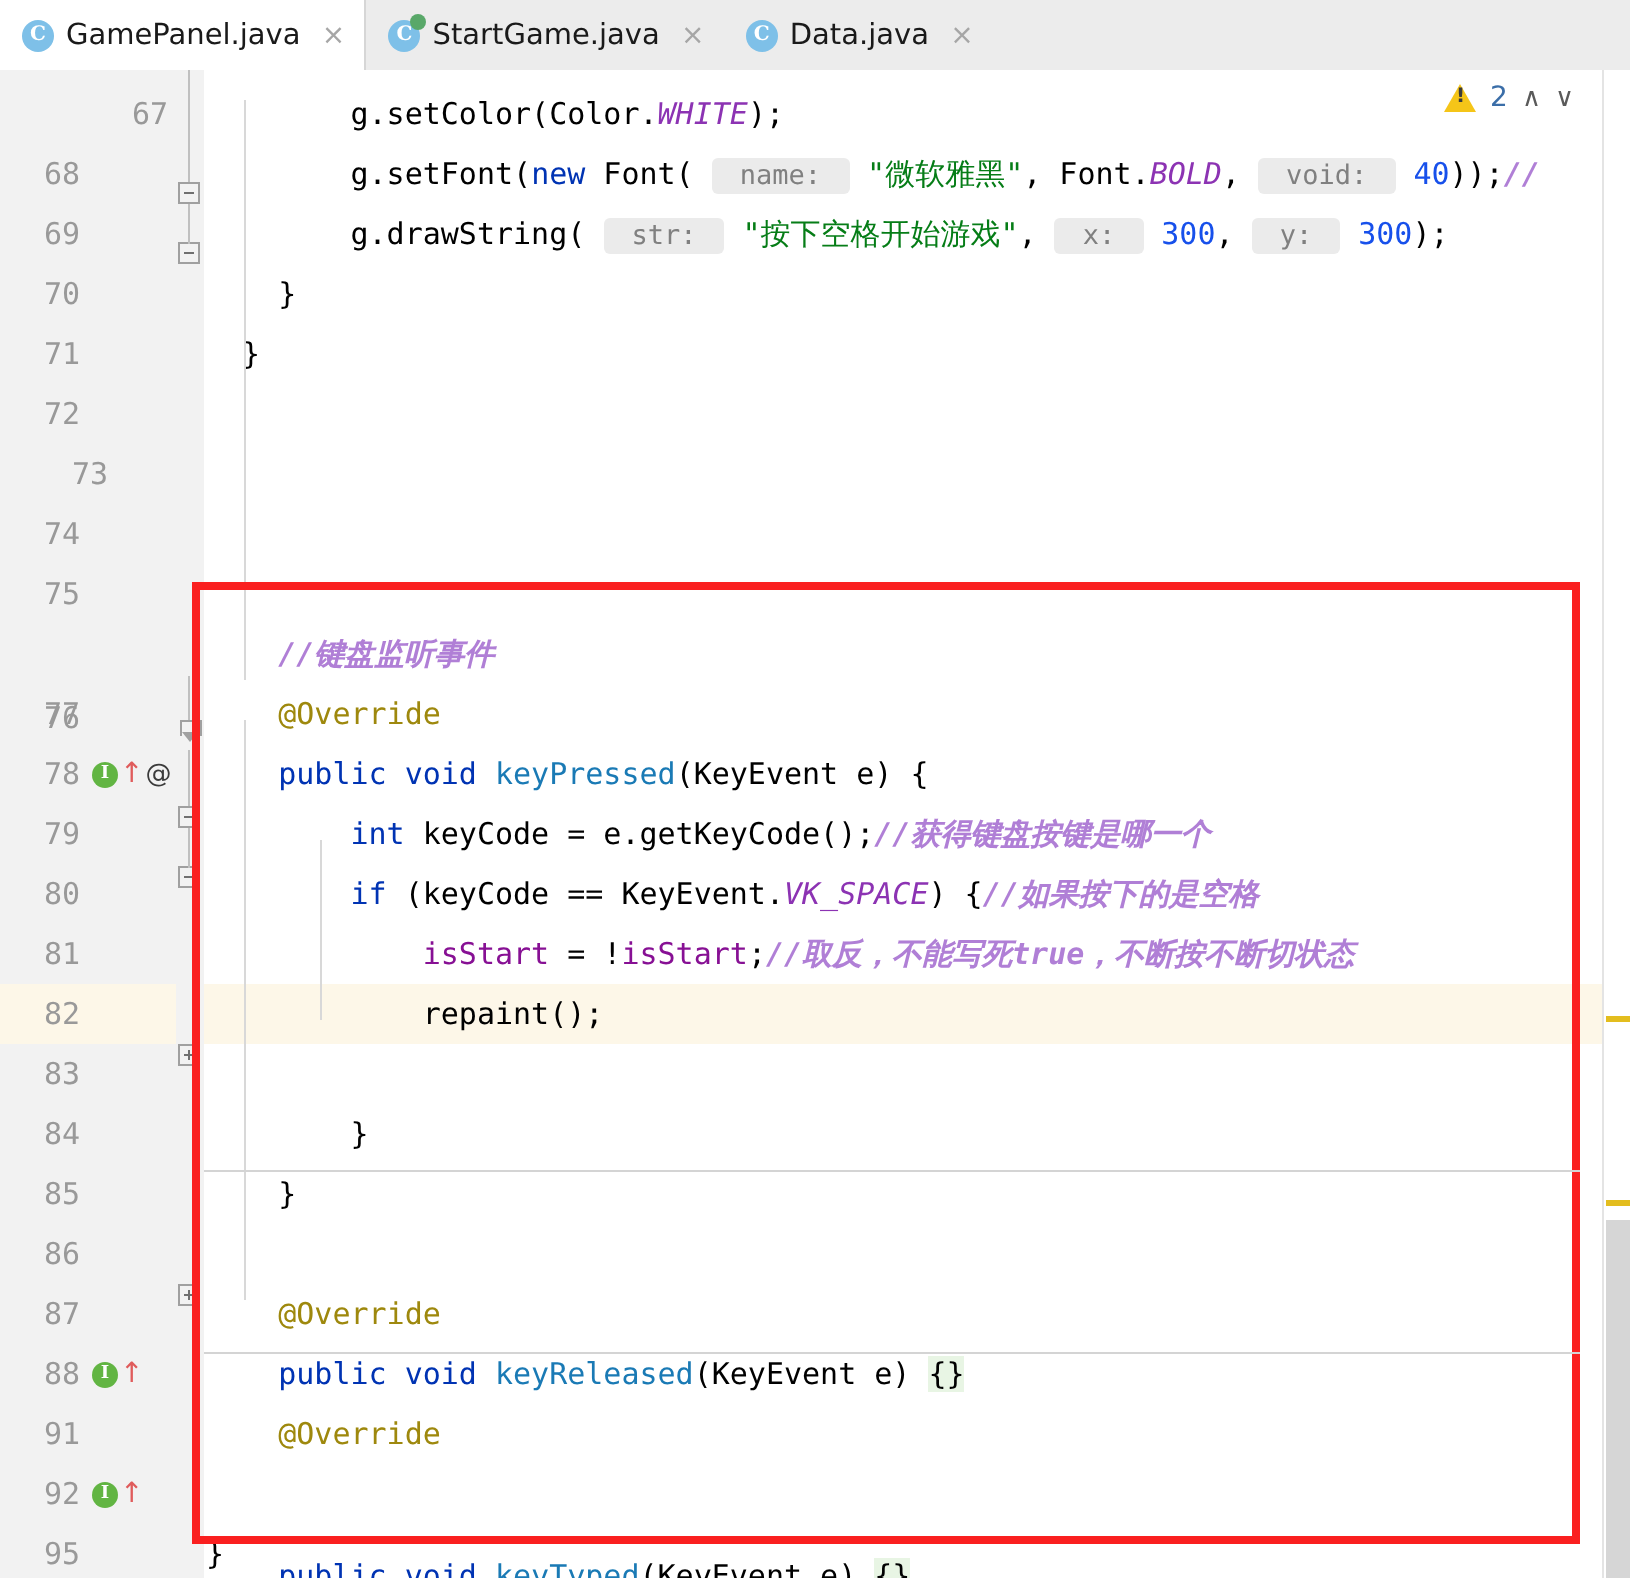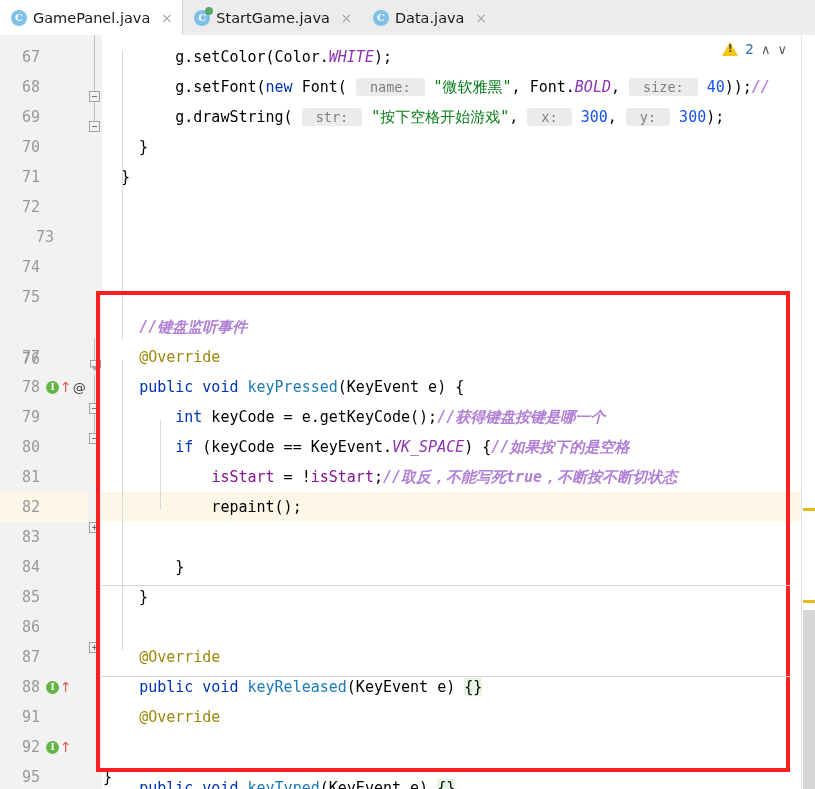--- a/index.html
+++ b/index.html
@@ -199,21 +199,21 @@
         <span class="tabicon">C</span>
         <span>Data.java</span>
         <span class="tabclose">×</span>
       </div>
       <div class="tabbar-fill"></div>
     </div>
 
   <div class="editor">
     <div class="gutter" id="gutter">
         <div style="position: absolute; left: 0px; width: 88px; height: 30px; background: rgb(253, 247, 232); top: 457px;"></div>
-        <div class="gutter-line" style="top: 7px;">
+        <div class="gutter-line" style="top: 7px; justify-content: flex-end;">
           <span class="ln">67</span>
         </div>
         <div class="gutter-line" style="top: 37px;">
           <span class="ln">68</span>
         </div>
         <div class="gutter-line" style="top: 67px;">
           <span class="ln">69</span>
         </div>
         <div class="gutter-line" style="top: 97px;">
           <span class="ln">70</span>
@@ -304,21 +304,21 @@
         <div class="foldarrow" style="top: 325px;"></div>
         <div class="foldline" style="top: 340px; height: 32px;"></div>
         <div class="foldbox" style="top: 368px;"></div>
         <div class="foldbox" style="top: 398px;"></div>
         <div class="foldline" style="top: 379px; height: 20px;"></div>
         <div class="foldbox plus" style="top: 487px;"></div>
         <div class="foldbox plus" style="top: 607px;"></div>
       </div>
     <div class="codearea" id="codearea">
         <div class="line" style="top: 7px;"><span>        g.setColor(Color.</span><span class="stat">WHITE</span><span>);</span></div>
-        <div class="line" style="top: 37px;"><span>        g.setFont(</span><span class="kw">new</span><span> Font( </span><span class="hint">name:</span><span> </span><span class="str">"微软雅黑"</span><span>, Font.</span><span class="stat">BOLD</span><span>, </span><span class="hint">size:</span><span> </span><span class="num">40</span><span>));</span><span class="cmt">//</span></div>
+        <div class="line" style="top: 37px;"><span>        g.setFont(</span><span class="kw">new</span><span> Font( </span><span class="hint">name:</span><span> </span><span class="str">"微软雅黑"</span><span>, Font.</span><span class="stat">BOLD</span><span>, </span><span class="hint">void:</span><span> </span><span class="num">40</span><span>));</span><span class="cmt">//</span></div>
         <div class="line" style="top: 67px;"><span>        g.drawString( </span><span class="hint">str:</span><span> </span><span class="str">"按下空格开始游戏"</span><span>, </span><span class="hint">x:</span><span> </span><span class="num">300</span><span>, </span><span class="hint">y:</span><span> </span><span class="num">300</span><span>);</span></div>
         <div class="line" style="top: 97px;"><span>    }</span></div>
         <div class="line" style="top: 127px;"><span>  }</span></div>
         <div class="line" style="top: 157px;"></div>
         <div class="line" style="top: 187px;"></div>
         <div class="line" style="top: 217px;"></div>
         <div class="line" style="top: 247px;"></div>
         <div class="line" style="top: 277px;"><span>    </span><span class="cmt">//键盘监听事件</span></div>
         <div class="line" style="top: 307px;"><span>    </span><span class="anno">@Override</span></div>
         <div class="line" style="top: 367px;"><span>        </span><span class="kw">int</span><span> keyCode = e.getKeyCode();</span><span class="cmt">//获得键盘按键是哪一个</span></div>

